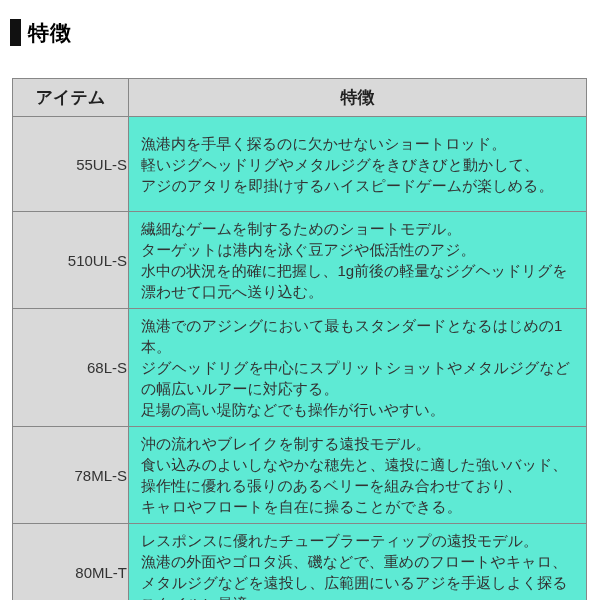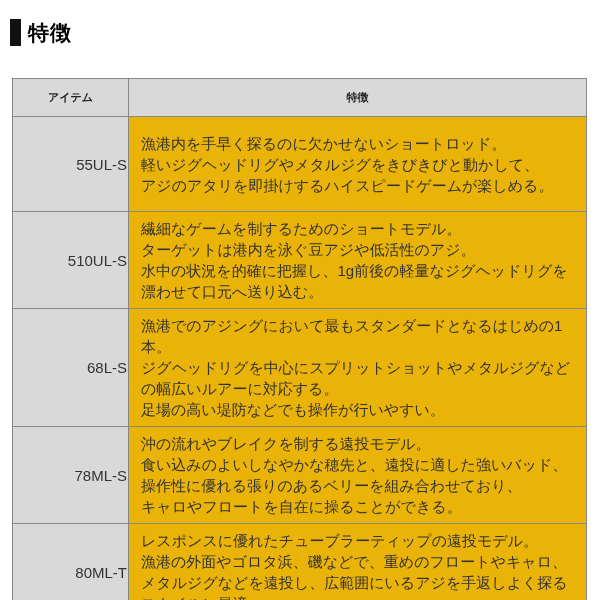--- a/index.html
+++ b/index.html
@@ -51,34 +51,34 @@
     border: 1px solid #878787;
     vertical-align: middle;
   }
   table.spec-table col.col-item { width: 116px; }
   thead tr { height: 38px; }
   thead th {
     background: #d9d9d9;
     font-weight: bold;
     text-align: center;
     color: #222222;
-    font-size: 11px;
+    font-size: 17px;
   }
   tbody tr:nth-child(1) { height: 95px; }
   tbody tr:nth-child(2) { height: 93px; }
   tbody tr:nth-child(3) { height: 94px; }
   tbody tr:nth-child(4) { height: 91px; }
   tbody tr:nth-child(5) { height: 90px; }
   td.item-cell {
     background: #d9d9d9;
     text-align: right;
     color: #333333;
   }
   td.desc-cell {
-    background: #eab308;
+    background: #5eead4;
     padding: 6px 12px;
     line-height: 21px;
     white-space: pre-line;
     text-align: left;
   }
 </style>
 </head>
 <body>
 
 <div class="page">

